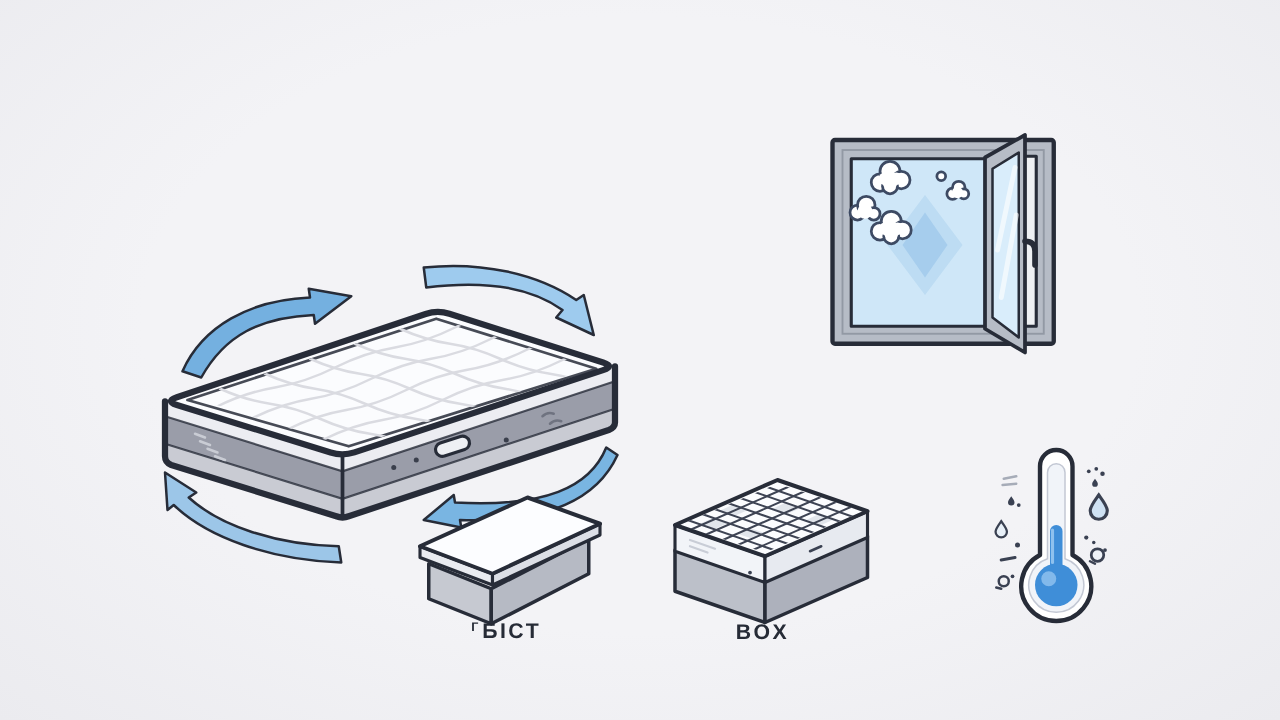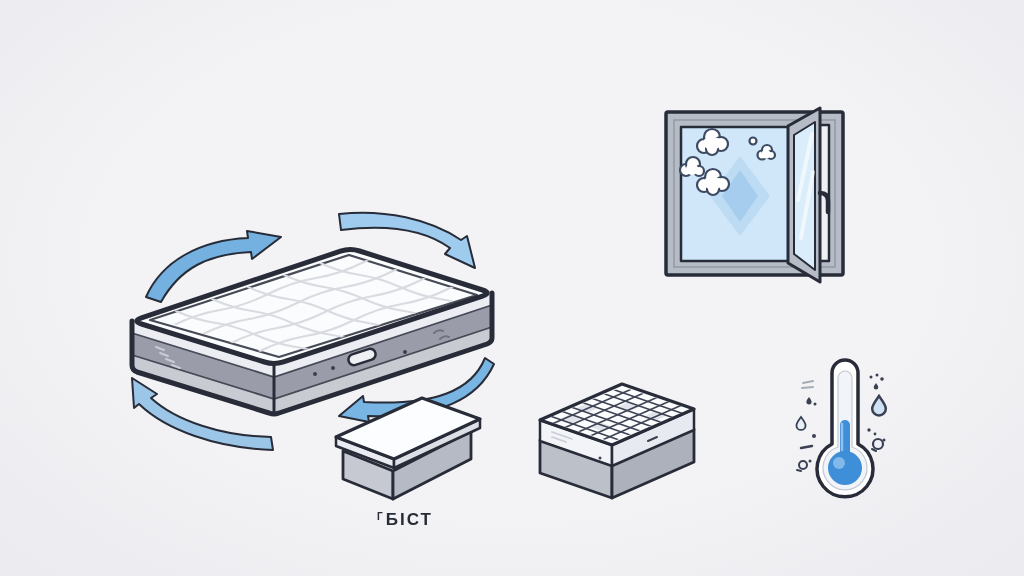--- a/index.html
+++ b/index.html
@@ -186,16 +186,19 @@
       <path transform="translate(879,396) scale(1.05)" stroke="#3a4152" stroke-width="2.4" d="M0,0 C3.2,4.5 6.5,8.5 6.5,12 A6.5,6.5 0 1 1 -6.5,12 C-6.5,8.5 -3.2,4.5 0,0 Z" fill="#cfe2f4"></path>
       <circle cx="869" cy="430" r="1.7" fill="#3a4152"></circle>
       <circle cx="875" cy="434" r="1.4" fill="#3a4152"></circle>
       <circle cx="878" cy="444" r="5" fill="#eef2f8" stroke="#3a4152" stroke-width="2.2"></circle>
       <circle cx="884" cy="440" r="1.5" fill="#3a4152"></circle>
       <path d="M872,449 l4,2" stroke="#3a4152" stroke-width="2" stroke-linecap="round" fill="none"></path>
     </g>
   </g>
 </svg>
 
-<div class="label" style="left:330px;top:510px;width:150px;">
+<div class="label" style="left:330px;top:495px;width:150px;">
   <span class="pre">Г</span><span>БІСТ</span>
 </div>
+<div class="label" style="left:535px;top:496px;width:150px;">
+  <span>BOX</span>
 </div>
+</div>
 
 </body></html>

